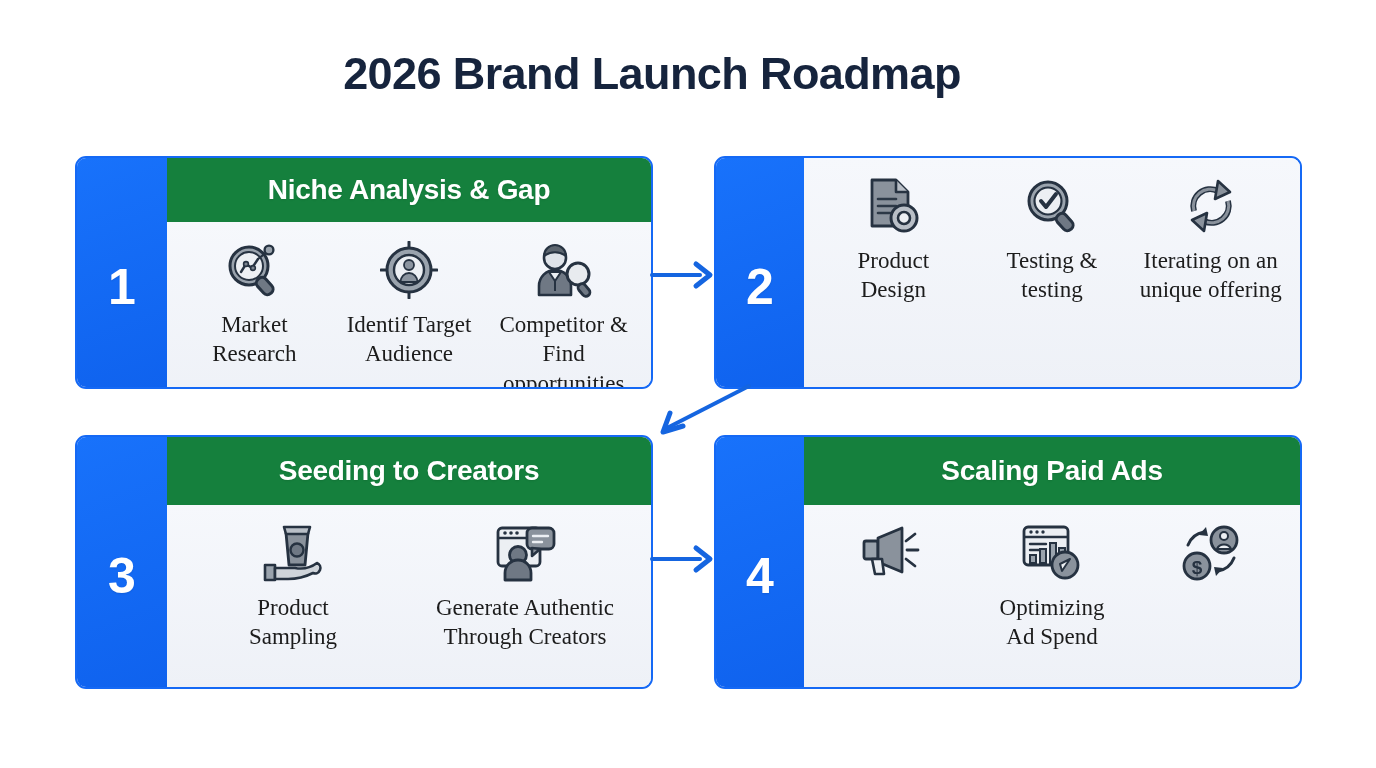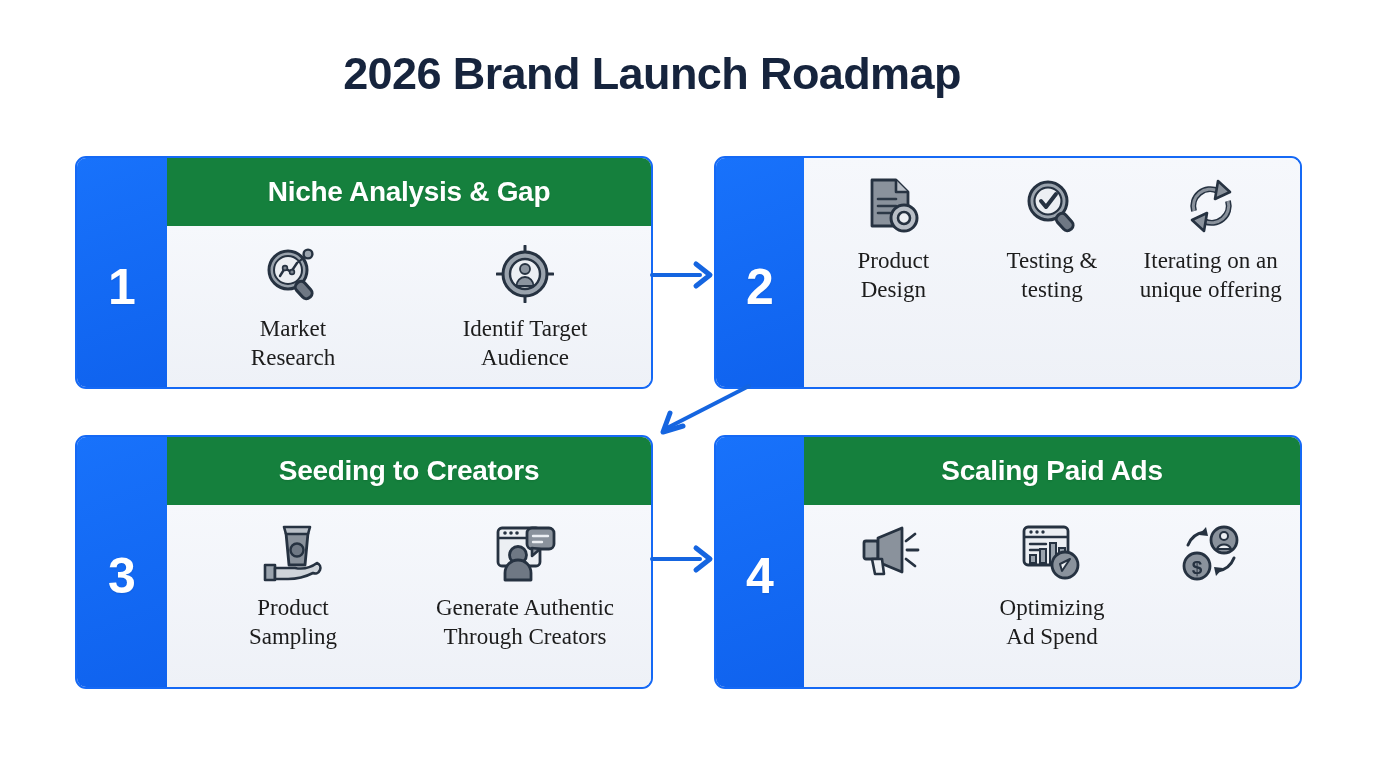--- a/index.html
+++ b/index.html
@@ -176,20 +176,35 @@
               <circle cx="29" cy="29" r="22" fill="#9aa3ad" stroke="#263241" stroke-width="3"></circle>
               <circle cx="29" cy="29" r="15" fill="#eceff3" stroke="#263241" stroke-width="2.4"></circle>
               <circle cx="29" cy="24" r="5" fill="#8b949f" stroke="#263241" stroke-width="1.8"></circle>
               <path d="M20.5 41 a8.5 9 0 0 1 17 0 z" fill="#8b949f" stroke="#263241" stroke-width="1.8" stroke-linejoin="round"></path>
             </svg>
           </div>
           <div class="feature-label">Identif Target
 Audience</div>
         </div>
 
+        <div class="feature">
+          <div class="feature-icon">
+            <svg width="62" height="58" viewBox="0 0 62 58">
+              <path d="M6 54 v-9 a16 16 0 0 1 32 0 v9 z" fill="#6f7884" stroke="#263241" stroke-width="2.6" stroke-linejoin="round"></path>
+              <path d="M16 31 l6 9 l6 -9 z" fill="#eceff3" stroke="#263241" stroke-width="2"></path>
+              <circle cx="22" cy="17" r="11" fill="#dfe3e9" stroke="#263241" stroke-width="2.6"></circle>
+              <path d="M11 15 a11 11 0 0 1 22 0 a18 18 0 0 0 -22 0 z" fill="#5d6670" stroke="#263241" stroke-width="2.2" stroke-linejoin="round"></path>
+              <line x1="22" y1="40" x2="22" y2="50" stroke="#263241" stroke-width="2"></line>
+              <circle cx="45" cy="33" r="11" fill="#e8ebef" stroke="#263241" stroke-width="3"></circle>
+              <rect x="47" y="42" width="8" height="14" rx="4" transform="rotate(-40 51 49)" fill="#6f7884" stroke="#263241" stroke-width="2.8"></rect>
+            </svg>
+          </div>
+          <div class="feature-label">Competitor &amp;
+Find opportunities</div>
+        </div>
 
       </div>
     </div>
   </div>
 
   <div class="card card-2">
     <div class="step-strip">
       <div class="step-number">2</div>
     </div>
     <div class="card-main">

